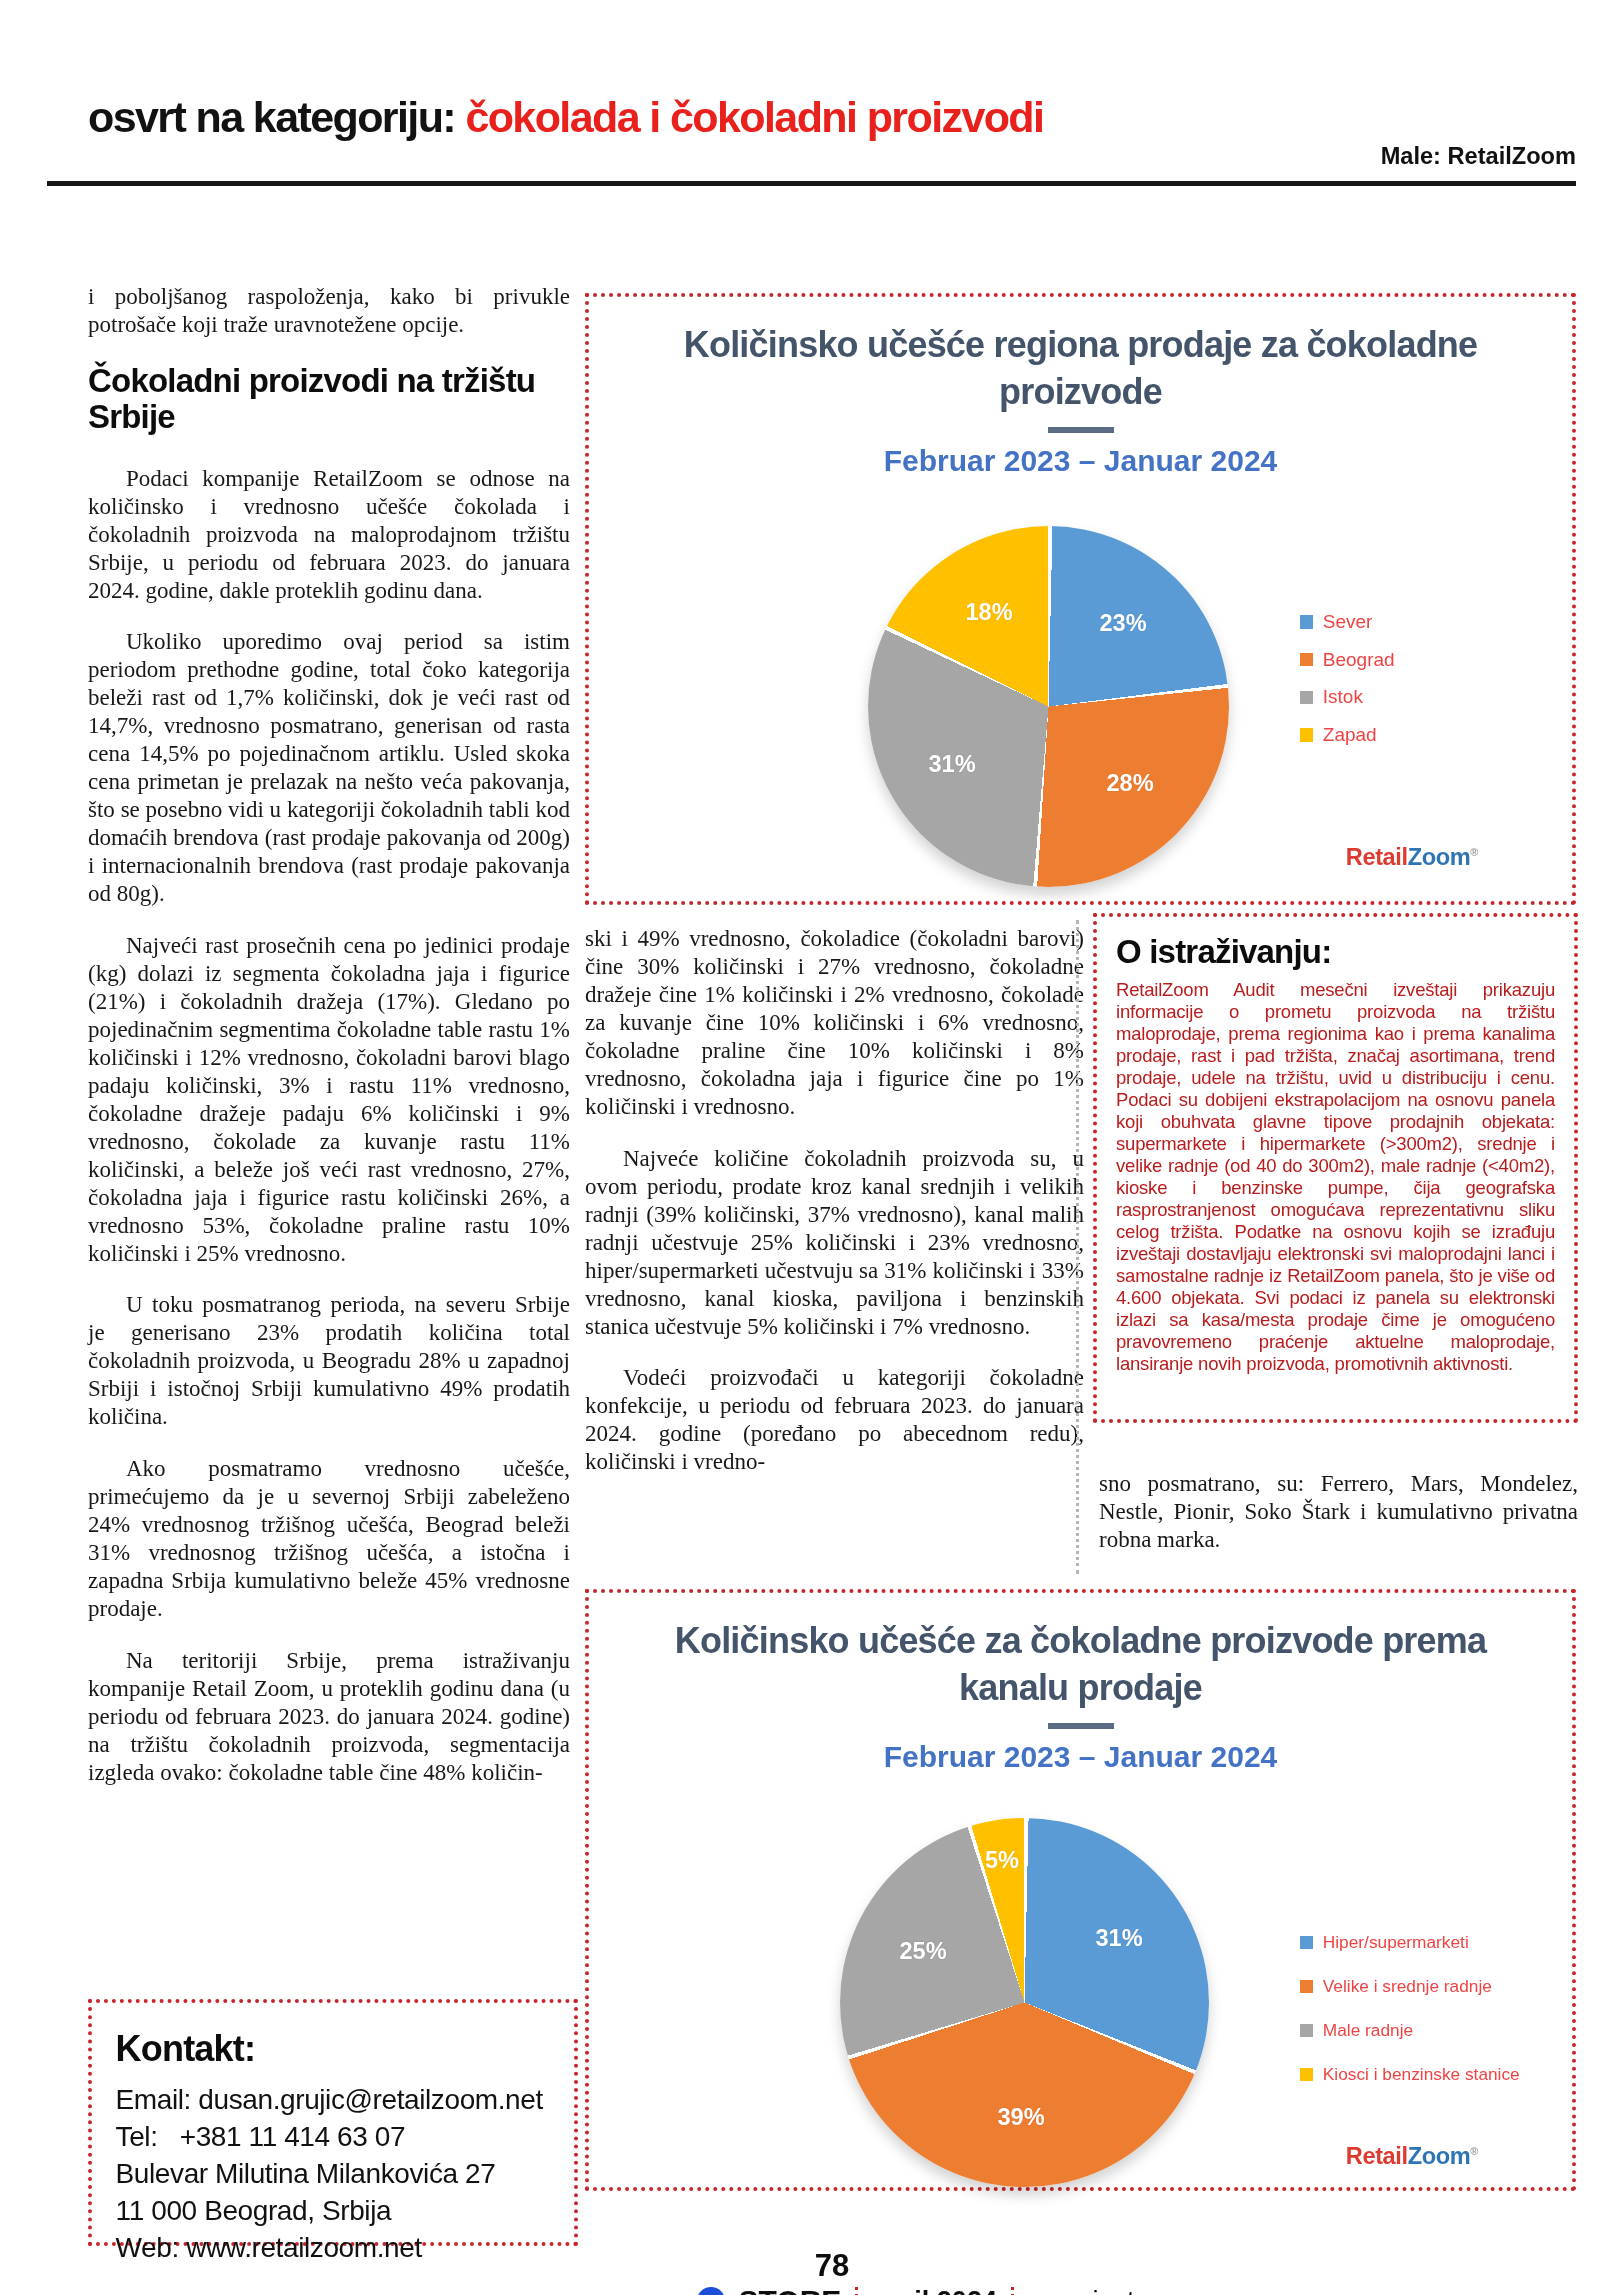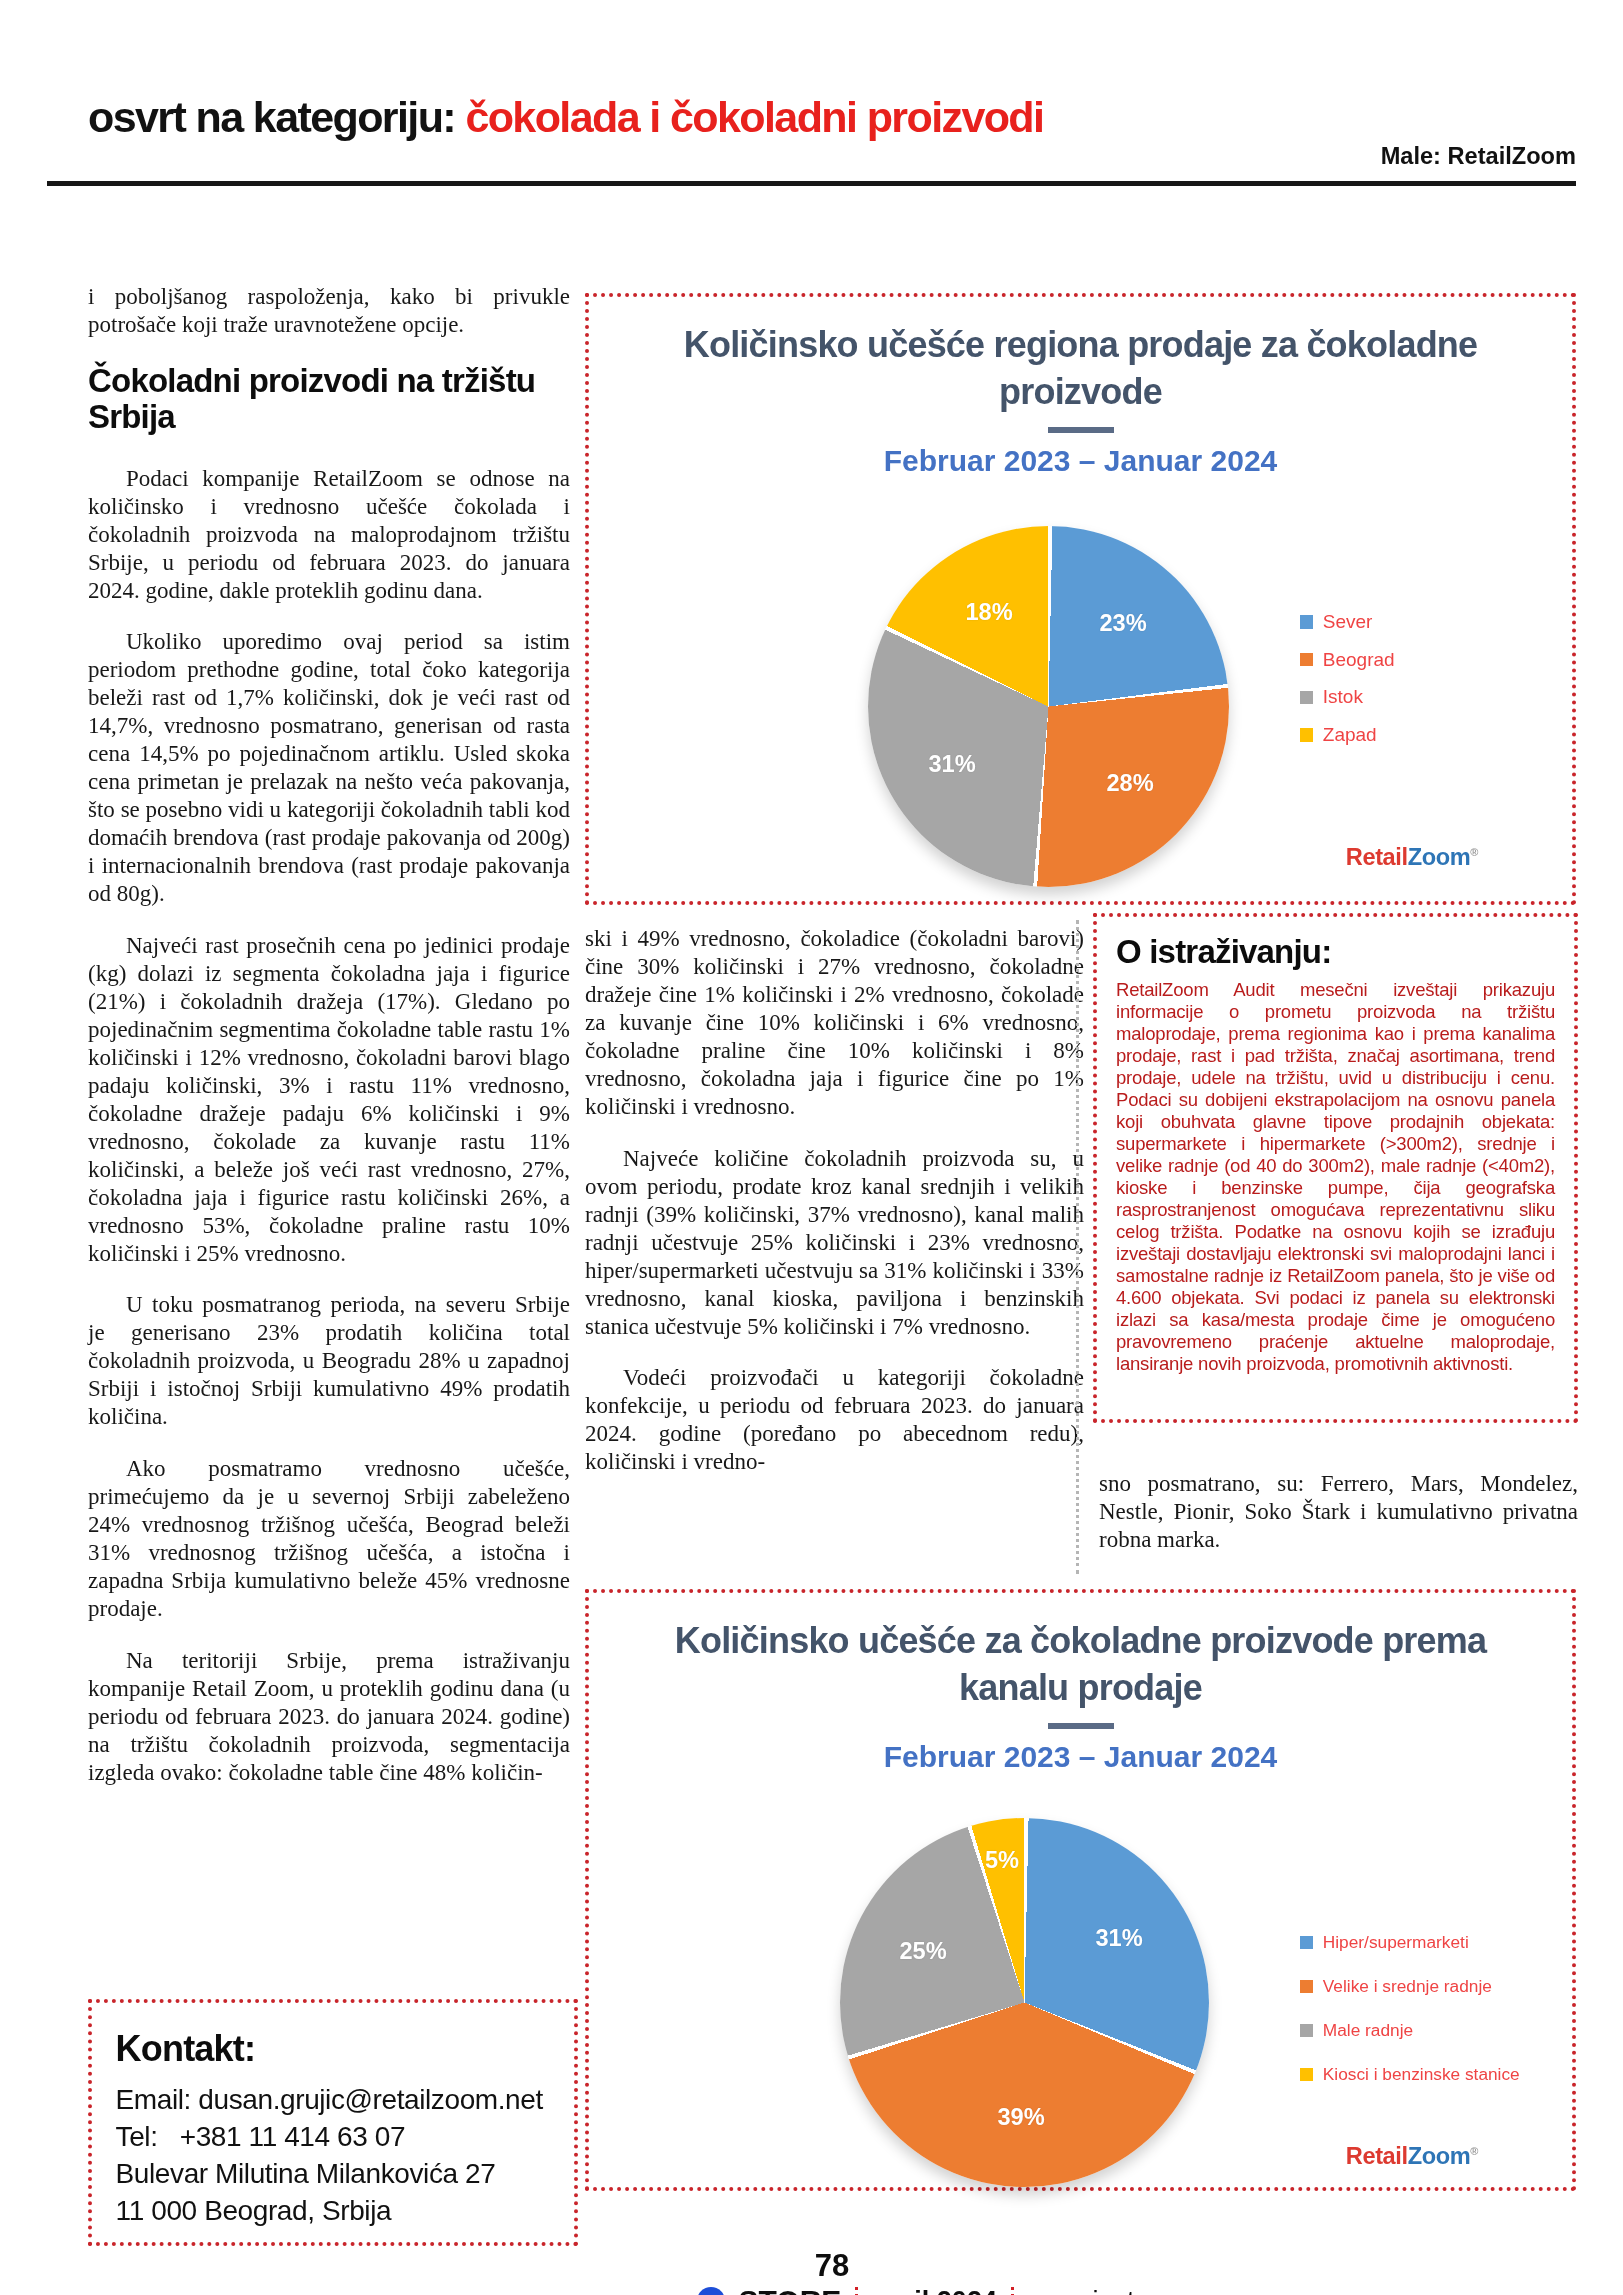--- a/index.html
+++ b/index.html
@@ -66,21 +66,21 @@
 <div class="page">
 
   <div class="masthead">
     <span class="t-black">osvrt na kategoriju:</span><span class="t-red"> čokolada i čokoladni proizvodi</span>
   </div>
   <div class="author">Male: RetailZoom</div>
   <div class="head-rule"></div>
 
   <div class="col" style="left:88px;top:283px;width:482px;">
     <p class="noindent">i poboljšanog raspoloženja, kako bi privukle potrošače koji traže uravnotežene opcije.</p>
-    <h2>Čokoladni proizvodi na tržištu Srbija</h2>
+    <h2>Čokoladni proizvodi na tržištu Srbije</h2>
     <p>Podaci kompanije RetailZoom se odnose na količinsko i vrednosno učešće čokolada i čokoladnih proizvoda na maloprodajnom tržištu Srbije, u periodu od februara 2023. do januara 2024. godine, dakle proteklih godinu dana.</p>
     <p>Ukoliko uporedimo ovaj period sa istim periodom prethodne godine, total čoko kategorija beleži rast od 1,7% količinski, dok je veći rast od 14,7%, vrednosno posmatrano, generisan od rasta cena 14,5% po pojedinačnom artiklu. Usled skoka cena primetan je prelazak na nešto veća pakovanja, što se posebno vidi u kategoriji čokoladnih tabli kod domaćih brendova (rast prodaje pakovanja od 200g) i internacionalnih brendova (rast prodaje pakovanja od 80g).</p>
     <p>Najveći rast prosečnih cena po jedinici prodaje (kg) dolazi iz segmenta čokoladna jaja i figurice (21%) i čokoladnih dražeja (17%). Gledano po pojedinačnim segmentima čokoladne table rastu 1% količinski i 12% vrednosno, čokoladni barovi blago padaju količinski, 3% i rastu 11% vrednosno, čokoladne dražeje padaju 6% količinski i 9% vrednosno, čokolade za kuvanje rastu 11% količinski, a beleže još veći rast vrednosno, 27%, čokoladna jaja i figurice rastu količinski 26%, a vrednosno 53%, čokoladne praline rastu 10% količinski i 25% vrednosno.</p>
     <p>U toku posmatranog perioda, na severu Srbije je generisano 23% prodatih količina total čokoladnih proizvoda, u Beogradu 28% u zapadnoj Srbiji i istočnoj Srbiji kumulativno 49% prodatih količina.</p>
     <p>Ako posmatramo vrednosno učešće, primećujemo da je u severnoj Srbiji zabeleženo 24% vrednosnog tržišnog učešća, Beograd beleži 31% vrednosnog tržišnog učešća, a istočna i zapadna Srbija kumulativno beleže 45% vrednosne prodaje.</p>
     <p>Na teritoriji Srbije, prema istraživanju kompanije Retail Zoom, u proteklih godinu dana (u periodu od februara 2023. do januara 2024. godine) na tržištu čokoladnih proizvoda, segmentacija izgleda ovako: čokoladne table čine 48% količin-</p>
   </div>
 
   <div class="red-box chart-box" style="top:293px;height:612px;">
     <div class="chart-title">Količinsko učešće regiona prodaje za čokoladne proizvode</div>
@@ -165,20 +165,21 @@
     </div>
   </div>
 
   <div class="red-box contact-box">
     <div class="contact-title">Kontakt:</div>
     <div>
         <div class="contact-line">Email: dusan.grujic@retailzoom.net</div>
         <div class="contact-line">Tel:   +381 11 414 63 07</div>
         <div class="contact-line">Bulevar Milutina Milankovića 27</div>
         <div class="contact-line">11 000 Beograd, Srbija</div>
+        <div class="contact-line">Web: www.retailzoom.net</div>
       </div>
   </div>
 
   <div class="footer">
     <span class="page-num">78</span>
     <span class="brand">
       <span class="in-circle">
           <span>IN</span>
         </span>
       <span class="store">STORE</span>

